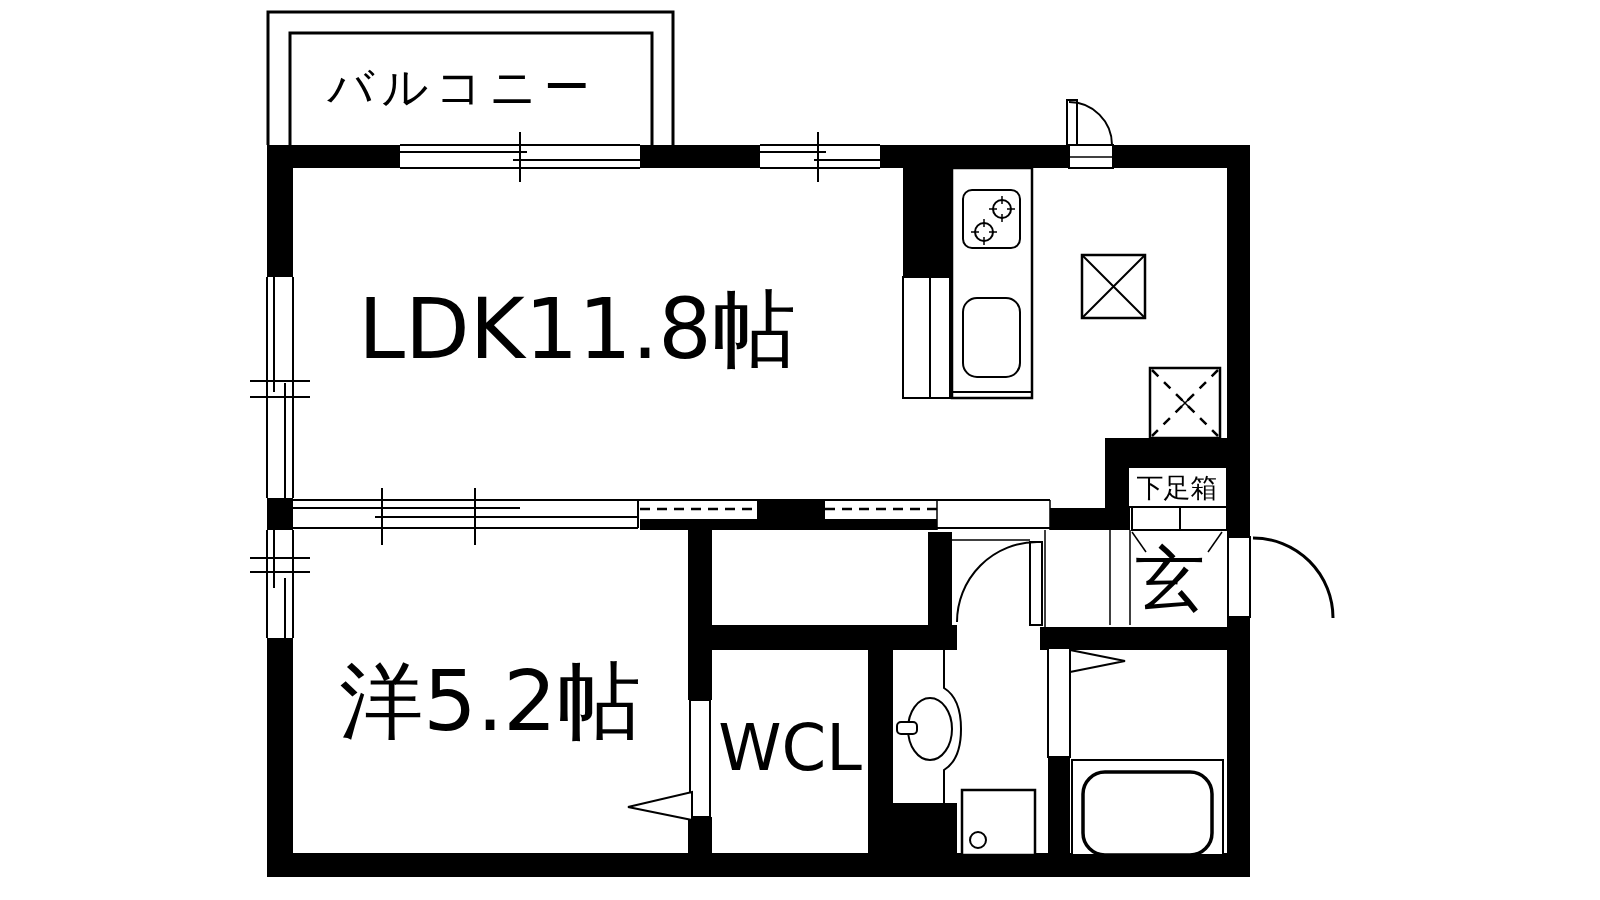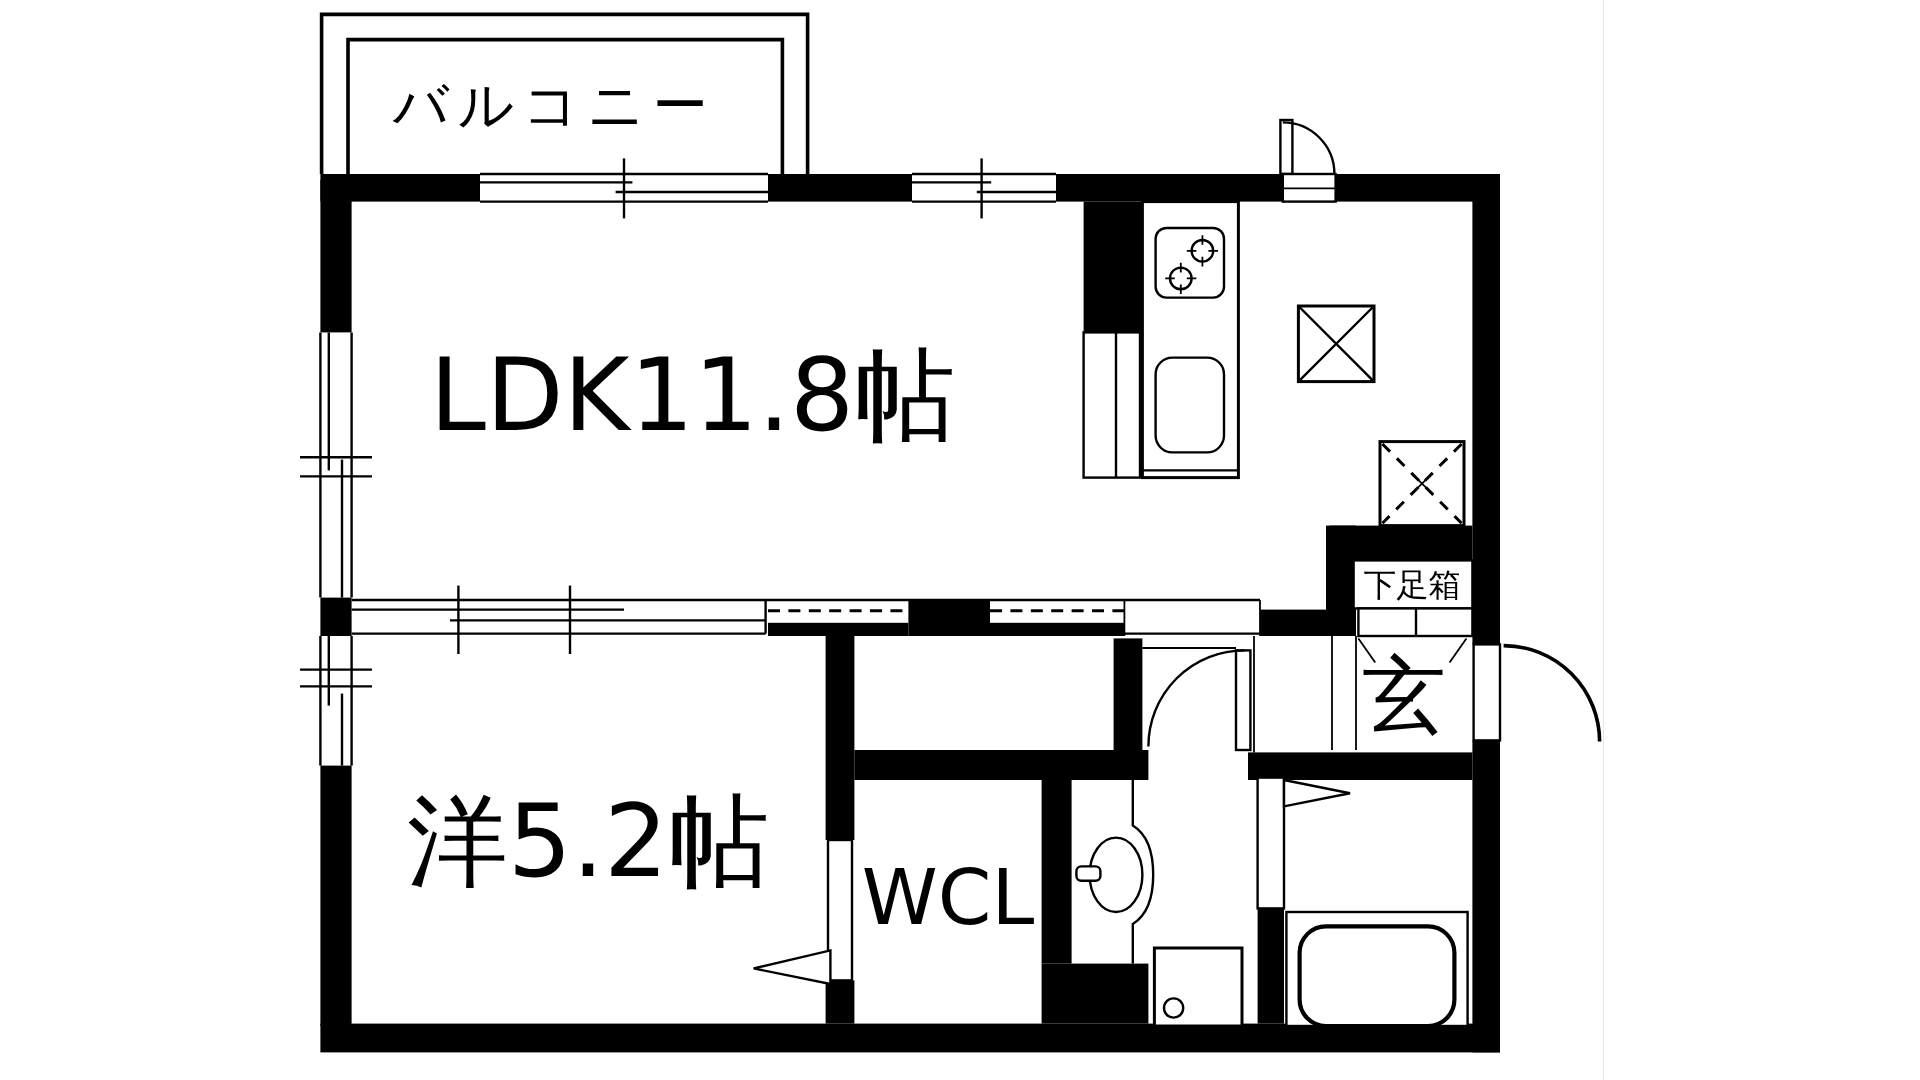--- a/index.html
+++ b/index.html
@@ -1,16 +1,16 @@
 <!DOCTYPE html>
 <html><head>
 <meta charset="utf-8">
 <style>
   html,body{margin:0;padding:0;background:#ffffff;}
-  .stage{position:relative;width:1336px;height:900px;background:#a16207;overflow:hidden;}
+  .stage{position:relative;width:1336px;height:900px;background:#0ea5e9;overflow:hidden;}
   svg{display:block;}
   .w{fill:#000;stroke:none;}
   .ln{stroke:#000;stroke-width:2;fill:none;}
   .ln3{stroke:#000;stroke-width:3;fill:none;}
   .thin{stroke:#000;stroke-width:1.5;fill:none;}
   .fx{fill:#fff;stroke:#000;stroke-width:2.5;}
   .fx2{fill:#fff;stroke:#000;stroke-width:2;}
   .leaf{fill:#fff;stroke:#000;stroke-width:2;}
   .dash{stroke:#000;stroke-width:2.5;fill:none;stroke-dasharray:10 7;}
   .dashx{stroke:#000;stroke-width:2.5;fill:none;stroke-dasharray:9 8;}

